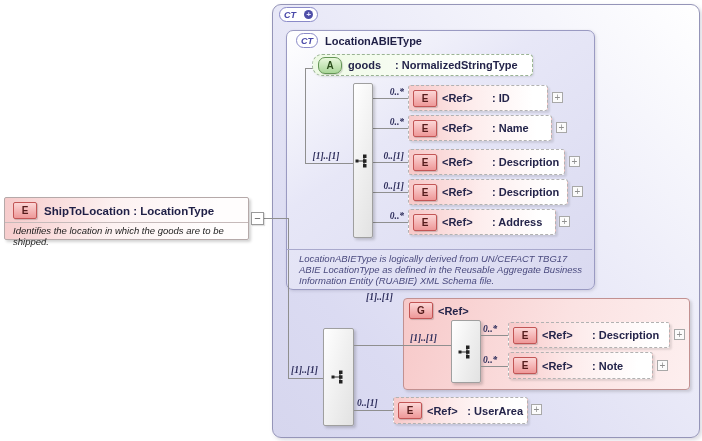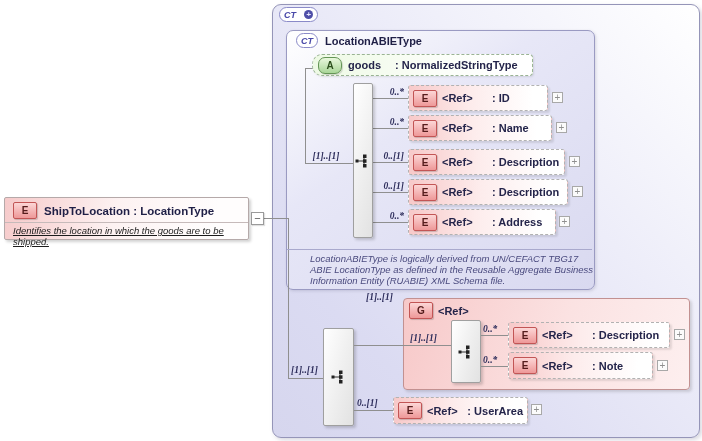--- a/index.html
+++ b/index.html
@@ -56,34 +56,34 @@
           box-shadow:2px 2px 3px rgba(0,0,0,.18);
           display:flex; align-items:center; justify-content:center; }
 
   
   .ship { position:absolute; left:4px; top:197px; width:245px; height:43px; box-sizing:border-box;
           border:1px solid #b5a9a9; border-radius:2px;
           background:linear-gradient(105deg,#f6caca 0%,#fdf2f2 45%,#fffdfd 85%);
           box-shadow:2px 2px 3px rgba(0,0,0,.18); }
   .ship-hdr { display:flex; align-items:center; gap:7px; padding:4px 8px 3px 8px;
               border-bottom:1px solid #c6baba; font-weight:bold; font-size:11.5px; color:#1f1f46; white-space:nowrap; }
-  .ship-ann { padding:2px 8px 0 8px; font-style:italic; font-size:9.5px; color:#1c1c1c;text-decoration:underline; }
+  .ship-ann { padding:2px 8px 0 8px; font-style:italic; font-size:9.5px; color:#1c1c1c; }
 
   
   .hl { position:absolute; height:1px; background:#8f8f8f; }
   .vl { position:absolute; width:1px; background:#8f8f8f; }
   .card { position:absolute; font-family:"Liberation Serif", serif; font-style:italic; font-weight:bold;
           font-size:9.5px; color:#2e2e5c; white-space:nowrap; }
   .plus { position:absolute; width:11px; height:11px; box-sizing:border-box; border:1px solid #a8a8a8;
           background:#fbfbfb; color:#8f8f8f; font-size:10px; line-height:9px; text-align:center; cursor:pointer; }
   .minus { position:absolute; left:251px; top:212px; width:13px; height:13px; box-sizing:border-box;
            border:1px solid #9a9a9a; background:#fff; color:#555; font-size:11px; line-height:11px;
            text-align:center; box-shadow:1px 1px 1px rgba(0,0,0,.12); cursor:pointer; }
   .inner-sep { position:absolute; left:287px; top:249px; width:305px; height:1px; background:#a9a9cd; }
-  .inner-ann { position:absolute; left:310px; top:253px; width:291px; font-style:italic;
+  .inner-ann { position:absolute; left:299px; top:253px; width:291px; font-style:italic;
                font-size:9.5px; line-height:11px; color:#4a4a7e; }
   .seq-svg { display:block; }
 </style>
 </head>
 <body>
 
 <div class="canvas">
 
   <div class="box-outer"></div>
   <div class="hdr" style="left:279px; top:7px;">

